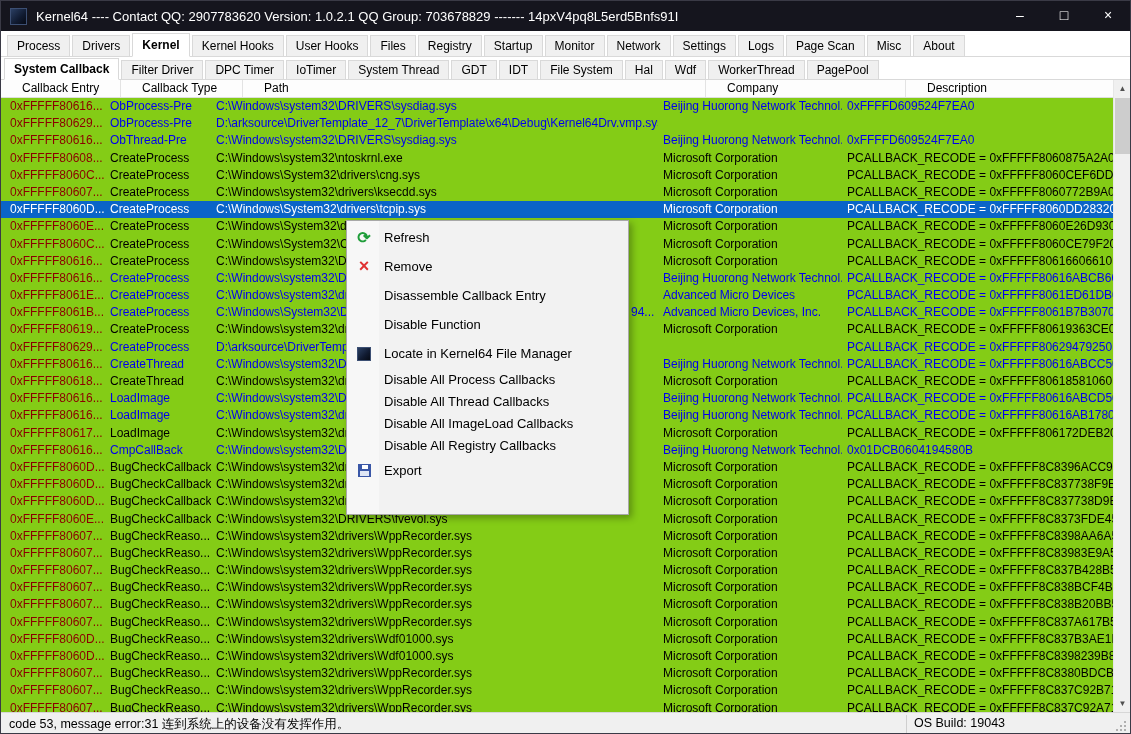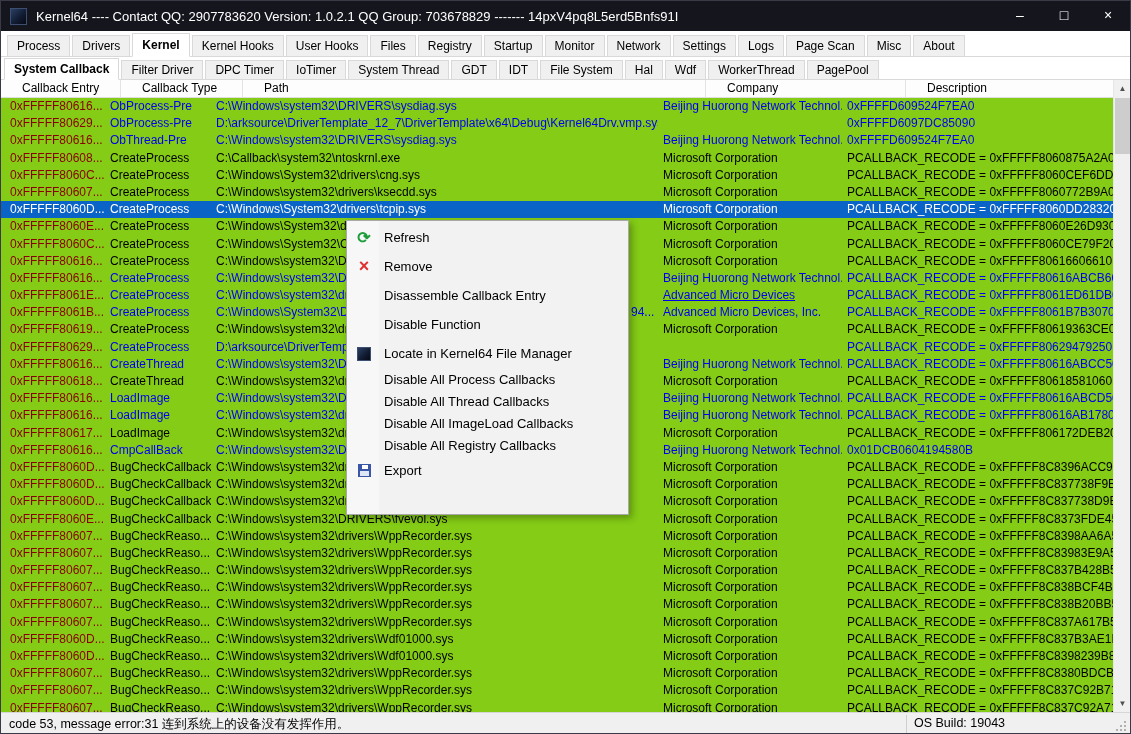--- a/index.html
+++ b/index.html
@@ -150,33 +150,32 @@
         <div class="cell c1" style="width: 106px;">ObProcess-Pre</div>
         <div class="cell c2" style="width: 447px;">C:\Windows\system32\DRIVERS\sysdiag.sys</div>
         <div class="cell c3" style="width: 184px;">Beijing Huorong Network Technol...</div>
         <div class="cell c4" style="width: 273px;">0xFFFFD609524F7EA0</div>
       </div>
       <div class="row blue">
         <div class="cell c0" style="width: 104px;">0xFFFFF80629...</div>
         <div class="cell c1" style="width: 106px;">ObProcess-Pre</div>
         <div class="cell c2" style="width: 447px;">D:\arksource\DriverTemplate_12_7\DriverTemplate\x64\Debug\Kernel64Drv.vmp.sys</div>
         <div class="cell c3" style="width: 184px;"></div>
-        <div class="cell c4" style="width: 273px;">0xFFFFD6097DC85090</div>
       </div>
       <div class="row blue">
         <div class="cell c0" style="width: 104px;">0xFFFFF80616...</div>
         <div class="cell c1" style="width: 106px;">ObThread-Pre</div>
         <div class="cell c2" style="width: 447px;">C:\Windows\system32\DRIVERS\sysdiag.sys</div>
         <div class="cell c3" style="width: 184px;">Beijing Huorong Network Technol...</div>
         <div class="cell c4" style="width: 273px;">0xFFFFD609524F7EA0</div>
       </div>
       <div class="row">
         <div class="cell c0" style="width: 104px;">0xFFFFF80608...</div>
         <div class="cell c1" style="width: 106px;">CreateProcess</div>
-        <div class="cell c2" style="width: 447px;">C:\Callback\system32\ntoskrnl.exe</div>
+        <div class="cell c2" style="width: 447px;">C:\Windows\system32\ntoskrnl.exe</div>
         <div class="cell c3" style="width: 184px;">Microsoft Corporation</div>
         <div class="cell c4" style="width: 273px;">PCALLBACK_RECODE = 0xFFFFF8060875A2A0</div>
       </div>
       <div class="row">
         <div class="cell c0" style="width: 104px;">0xFFFFF8060C...</div>
         <div class="cell c1" style="width: 106px;">CreateProcess</div>
         <div class="cell c2" style="width: 447px;">C:\Windows\System32\drivers\cng.sys</div>
         <div class="cell c3" style="width: 184px;">Microsoft Corporation</div>
         <div class="cell c4" style="width: 273px;">PCALLBACK_RECODE = 0xFFFFF8060CEF6DD0</div>
       </div>
@@ -219,21 +218,21 @@
         <div class="cell c0" style="width: 104px;">0xFFFFF80616...</div>
         <div class="cell c1" style="width: 106px;">CreateProcess</div>
         <div class="cell c2" style="width: 447px;">C:\Windows\system32\DRIVERS\</div>
         <div class="cell c3" style="width: 184px;">Beijing Huorong Network Technol...</div>
         <div class="cell c4" style="width: 273px;">PCALLBACK_RECODE = 0xFFFFF80616ABCB60</div>
       </div>
       <div class="row blue">
         <div class="cell c0" style="width: 104px;">0xFFFFF8061E...</div>
         <div class="cell c1" style="width: 106px;">CreateProcess</div>
         <div class="cell c2" style="width: 447px;">C:\Windows\system32\drivers\</div>
-        <div class="cell c3" style="width: 184px; text-decoration: underline;">Advanced Micro Devices</div>
+        <div class="cell c3" style="width: 184px;">Advanced Micro Devices</div>
         <div class="cell c4" style="width: 273px;">PCALLBACK_RECODE = 0xFFFFF8061ED61DB0</div>
       </div>
       <div class="row blue">
         <div class="cell c0" style="width: 104px;">0xFFFFF8061B...</div>
         <div class="cell c1" style="width: 106px;">CreateProcess</div>
         <div class="cell c2" style="width: 447px;">C:\Windows\System32\Drivers\<span class="tail">94...</span></div>
         <div class="cell c3" style="width: 184px;">Advanced Micro Devices, Inc.</div>
         <div class="cell c4" style="width: 273px;">PCALLBACK_RECODE = 0xFFFFF8061B7B3070</div>
       </div>
       <div class="row">

